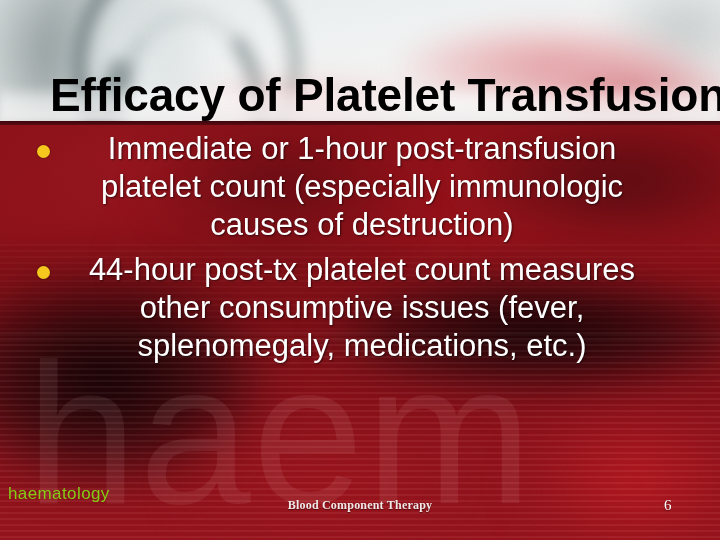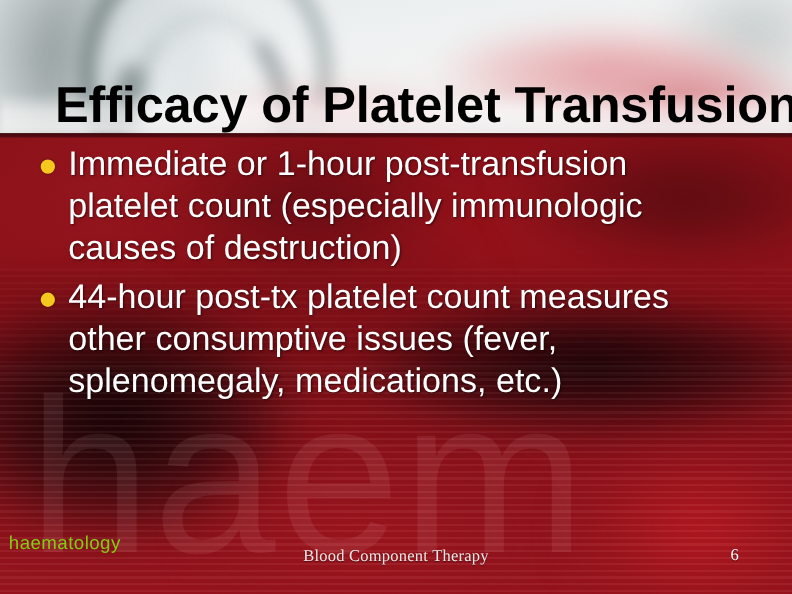--- a/index.html
+++ b/index.html
@@ -228,20 +228,21 @@
     );
     pointer-events: none;
   }
 
   
   .bullet-list {
     position: absolute;
     left: 0; top: 130px;
     width: 700px;
     z-index: 10;
+    text-align: center;
   }
   .bullet-item {
     position: relative;
     padding-left: 62px;
     margin-bottom: 7px;
     color: #ffffff;
     font-size: 31px;
     line-height: 38px;
     text-shadow: 1px 1px 2px rgba(0,0,0,.55);
   }
@@ -259,22 +260,22 @@
     max-width: 600px;
   }
 
   
   .footer-title {
     position: absolute;
     left: 0; top: 498px;
     width: 720px;
     text-align: center;
     font-family: "Liberation Serif", serif;
-    font-weight: normal;
-    font-size: 15px;
+    font-weight: bold;
+    font-size: 12px;
     color: #f2e8e8;
     letter-spacing: .2px;
     text-shadow: 0 1px 1px rgba(0,0,0,.5);
     z-index: 11;
   }
   .footer-pagenum {
     position: absolute;
     left: 664px; top: 497px;
     font-family: "Liberation Serif", serif;
     font-size: 15px;

